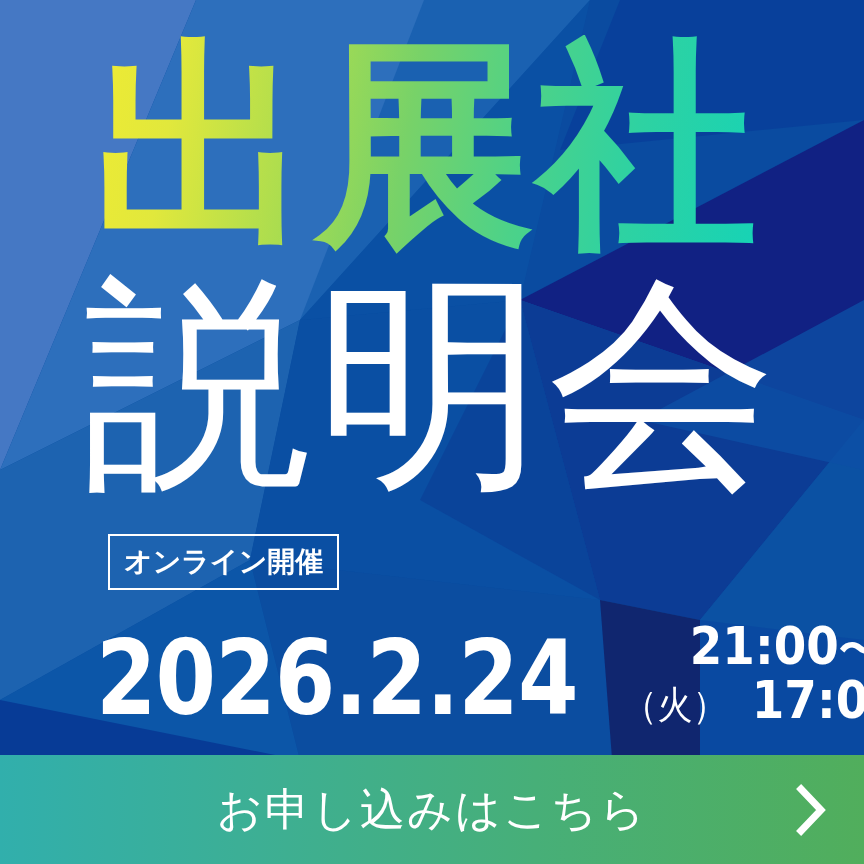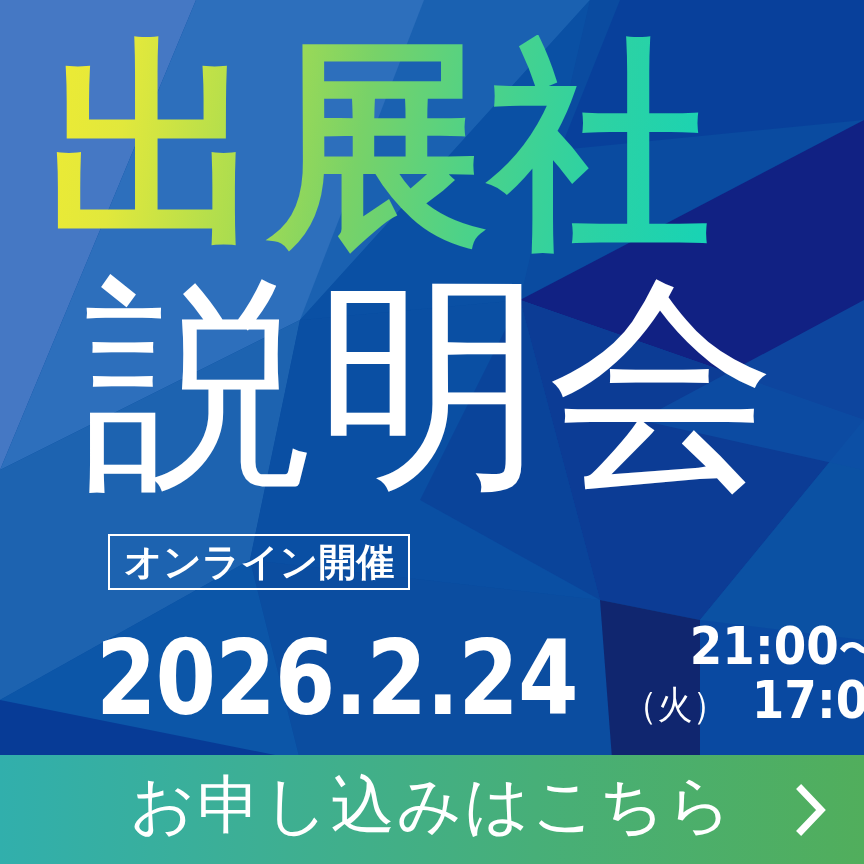--- a/index.html
+++ b/index.html
@@ -30,21 +30,21 @@
 
   
   .headline-wrap {
     position: absolute;
     left: 0;
     top: 32px;
     width: 759px;
     height: 225px;
     display: flex;
     align-items: center;
-    justify-content: center;
+    justify-content: flex-end;
   }
   .headline {
     font-family: "DejaVu Sans", "Liberation Sans", sans-serif;
     font-weight: 700;
     font-size: 220px;
     line-height: 1;
     letter-spacing: 2px;
     white-space: nowrap;
     background-image: linear-gradient(
         100deg,
@@ -90,21 +90,21 @@
     height: 56px;
     padding: 0 14px;
     border: 2px solid #FFFFFF;
     display: flex;
     align-items: center;
     justify-content: center;
   }
   .badge-text {
     font-family: Liberation Sans, sans-serif;
     font-weight: 700;
-    font-size: 38px;
+    font-size: 28px;
     line-height: 1;
     letter-spacing: 0px;
     color: #FFFFFF;
     white-space: nowrap;
   }
 
   
   .datetime-row {
     position: absolute;
     left: 96px;
@@ -180,23 +180,23 @@
     bottom: 0;
     width: 864px;
     height: 109px;
     background-image: linear-gradient(90deg, #31AFAC 0%, #3DAF94 30%, #47AF78 62%, #51AE5C 100%);
     display: flex;
     align-items: center;
     justify-content: center;
     cursor: pointer;
   }
   .cta-label {
-    font-family: Liberation Mono, monospace;
+    font-family: Liberation Sans, sans-serif;
     font-weight: 400;
-    font-size: 64px;
+    font-size: 45px;
     line-height: 1;
     letter-spacing: 2px;
     color: #FFFFFF;
     white-space: nowrap;
   }
   .cta-chevron {
     position: absolute;
     right: 36px;
     top: 50%;
     transform: translateY(-50%);

